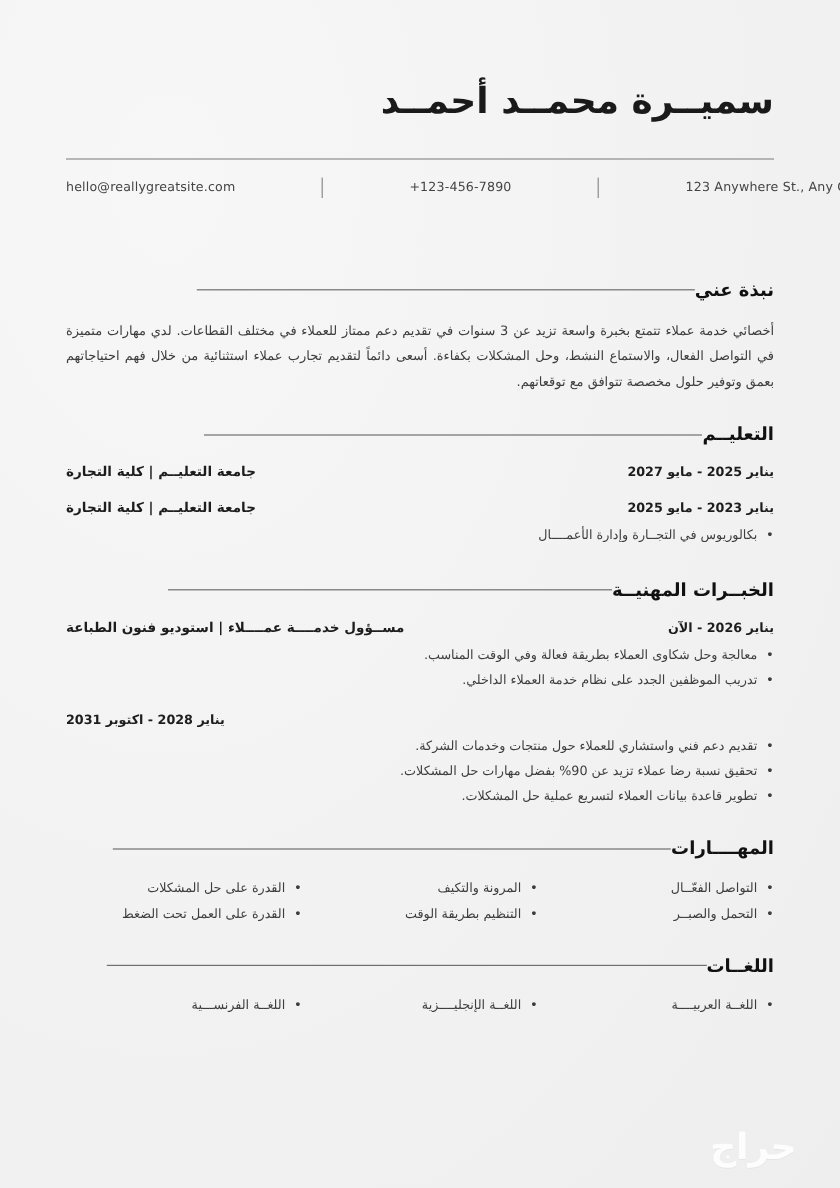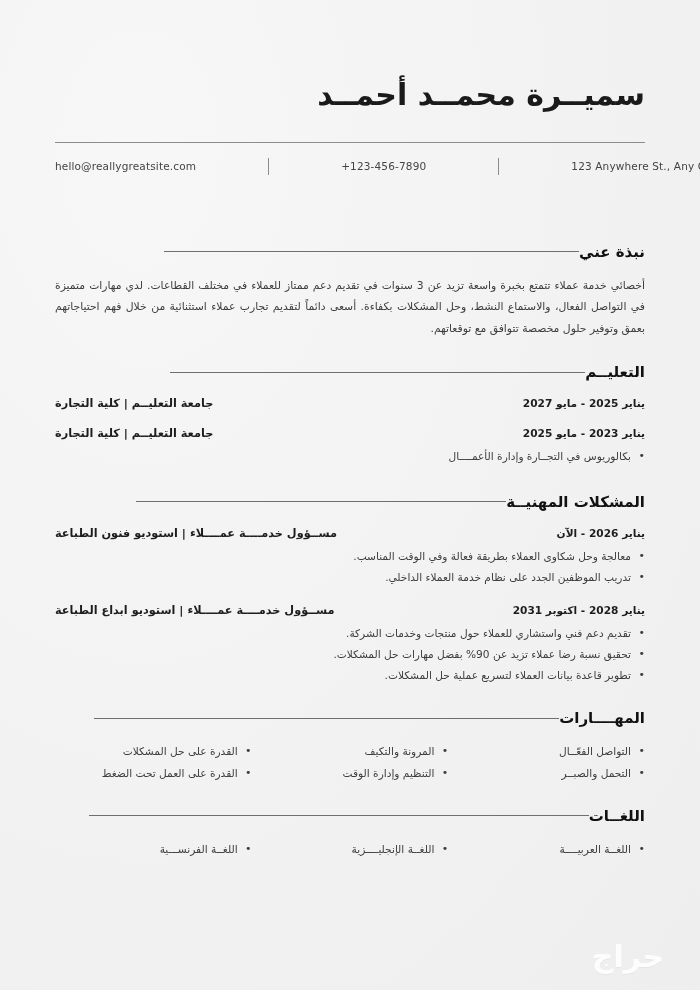--- a/index.html
+++ b/index.html
@@ -15,21 +15,21 @@
     color: #3a3a3a;
     overflow: hidden;
     position: relative;
   }
 
   .page {
     position: relative;
     width: 700px;
     height: 990px;
     box-sizing: border-box;
-    padding: 16px 55px;
+    padding: 6px 55px;
     background:
       radial-gradient(ellipse at 20% 15%, #f7f7f7 0%, #f2f2f2 55%, #eeeeee 100%);
   }
 
   
   .header {
     padding-top: 62px;
     text-align: right;
   }
   .name {
@@ -263,37 +263,36 @@
           </div>
           <ul class="bullets">
             <li>بكالوريوس في التجــارة وإدارة الأعمــــال</li>
           </ul>
         </div>
       </div>
   </div>
 
   <div class="section" style="margin-top:26px;">
     <div class="sec-head">
-      <div class="sec-title">المشكلات المهنيــة</div>
+      <div class="sec-title">الخبــرات المهنيــة</div>
       <div class="sec-line" style="max-width:370px;"></div>
     </div>
     <div class="entries" id="experience-entries">
         <div class="entry">
           <div class="entry-top">
             <div class="entry-org">مســؤول خدمــــة عمــــلاء | استوديو فنون الطباعة</div>
             <div class="entry-date">يناير 2026 - الآن</div>
           </div>
           <ul class="bullets">
             <li>معالجة وحل شكاوى العملاء بطريقة فعالة وفي الوقت المناسب.</li>
             <li>تدريب الموظفين الجدد على نظام خدمة العملاء الداخلي.</li>
           </ul>
         </div>
         <div class="entry">
           <div class="entry-top">
-            <div class="entry-org">مســؤول خدمــــة عمــــلاء | استوديو ابداع الطباعة</div>
             <div class="entry-date">يناير 2028 - اكتوبر 2031</div>
           </div>
           <ul class="bullets">
             <li>تقديم دعم فني واستشاري للعملاء حول منتجات وخدمات الشركة.</li>
             <li>تحقيق نسبة رضا عملاء تزيد عن 90% بفضل مهارات حل المشكلات.</li>
             <li>تطوير قاعدة بيانات العملاء لتسريع عملية حل المشكلات.</li>
           </ul>
         </div>
       </div>
   </div>
@@ -301,21 +300,21 @@
   <div class="section skills" style="margin-top:24px;">
     <div class="sec-head">
       <div class="sec-title">المهــــارات</div>
       <div class="sec-line" style="max-width:465px;"></div>
     </div>
     <div class="grid3" id="skills-grid">
         <div class="grid-cell">التواصل الفعّــال</div>
         <div class="grid-cell">المرونة والتكيف</div>
         <div class="grid-cell">القدرة على حل المشكلات</div>
         <div class="grid-cell">التحمل والصبــر</div>
-        <div class="grid-cell">التنظيم وإدارة الوقت</div>
+        <div class="grid-cell">التنظيم بطريقة الوقت</div>
         <div class="grid-cell">القدرة على العمل تحت الضغط</div>
       </div>
   </div>
 
   <div class="section langs" style="margin-top:22px;">
     <div class="sec-head">
       <div class="sec-title">اللغــات</div>
       <div class="sec-line" style="max-width:500px;"></div>
     </div>
     <div class="grid3" id="languages-grid">

